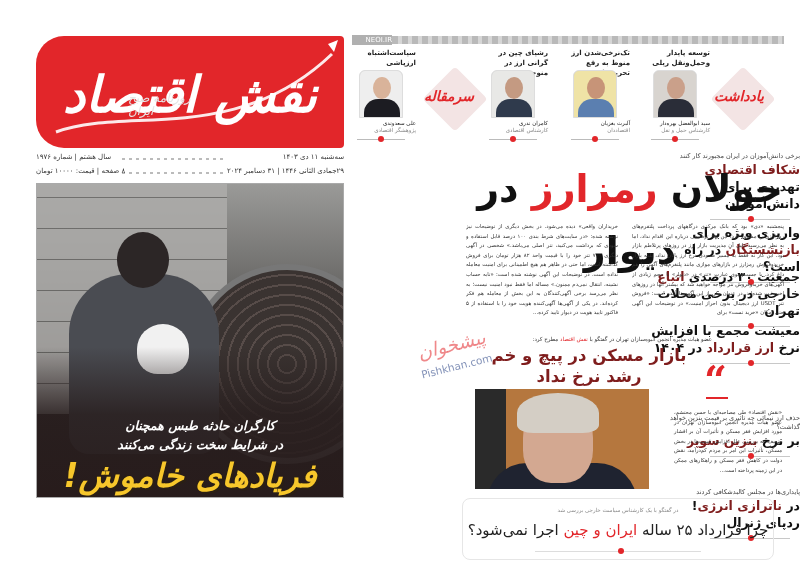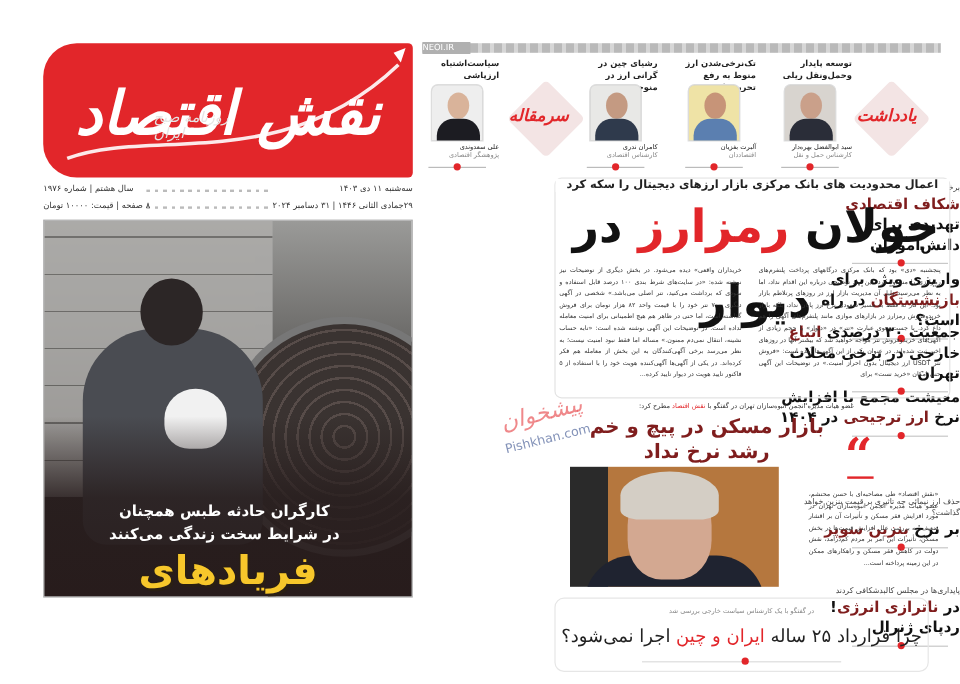--- a/index.html
+++ b/index.html
@@ -22,21 +22,21 @@
   .issue-bar .row { position: absolute; width: 100%; height: 12px; }
   .issue-bar .row1 { top: 1px; }
   .issue-bar .row2 { top: 15px; }
   .issue-bar .right { position: absolute; right: 0; top: 0; }
   .issue-bar .left { position: absolute; left: 0; top: 0; direction: rtl; }
   .issue-bar .dots { position: absolute; left: 86px; right: 118px; top: 5px; height: 2px;
     background: repeating-linear-gradient(90deg, #bbb 0 3px, transparent 3px 7px); }
 
   
   .lead-photo { position: absolute; left: 36px; top: 183px; width: 308px; height: 315px; overflow: hidden;
-    background: linear-gradient(180deg, #9a9a98 0%, #6e6d6b 30%, #3f3936 55%, #2b2322 75%, #211a1a 100%); border: 1px solid #aaa; }
+    background: linear-gradient(180deg, #9a9a98 0%, #6e6d6b 30%, #3f3936 55%, #2b2322 75%, #211a1a 100%); border: 1px solid #aaa; font-style: italic; }
   .lead-photo .wall { position: absolute; left: 0; top: 0; width: 190px; height: 230px;
     background: repeating-linear-gradient(0deg, #aeadab 0 30px, #6b6a68 30px 31px), #aaa; opacity: .85; }
   .lead-photo .fan { position: absolute; left: 150px; top: 80px; width: 200px; height: 200px; border-radius: 50%;
     border: 6px solid #777; background: repeating-radial-gradient(circle, #3a3331 0 8px, #574c49 8px 10px); }
   .lead-photo .worker-body { position: absolute; left: 32px; top: 90px; width: 150px; height: 180px;
     background: #4a4c52; border-radius: 60px 60px 20px 20px; }
   .lead-photo .worker-head { position: absolute; left: 80px; top: 48px; width: 52px; height: 56px; border-radius: 50%; background: #2c2626; }
   .lead-photo .helmet { position: absolute; left: 100px; top: 140px; width: 52px; height: 50px; border-radius: 50% 50% 40% 40%; background: #f1f1f1; }
   .lead-photo .shade { position: absolute; left: 0; bottom: 0; width: 100%; height: 150px;
     background: linear-gradient(180deg, rgba(40,30,30,0) 0%, rgba(40,30,30,.85) 45%, rgba(40,28,28,.95) 100%); }
@@ -47,21 +47,21 @@
   .brief .pre { font-size: 6.5px; color: #444; line-height: 9px; }
   .brief .h1 { font-size: 12.5px; font-weight: bold; line-height: 17px; color: #111; }
   .brief .red { color: #7f1d1d; }
   .brief .sep { position: relative; height: 10px; margin-top: 2px; }
   .brief .sep::before { content: ""; position: absolute; right: 10px; width: 80px; top: 5px; height: 1px; background: #c8c8c8; }
   .brief .sep::after { content: ""; position: absolute; right: 46px; top: 2px; width: 6px; height: 6px; border-radius: 50%; background: #e2262a; }
 
   
   .op-strip { position: absolute; left: 352px; top: 36px; width: 432px; height: 8px;
     background: repeating-linear-gradient(90deg, #b9b9b9 0 6px, #d6d6d6 6px 10px); }
-  .neoi { position: absolute; left: 352px; top: 35px; width: 40px; height: 10px; background: #b0b0b0; color: #fff; font-size: 7px; line-height: 10px; text-align: left; direction: ltr; }
+  .neoi { position: absolute; left: 352px; top: 35px; width: 40px; height: 10px; background: #b0b0b0; color: #fff; font-size: 7px; line-height: 10px; text-align: right; direction: ltr; }
   .op { position: absolute; top: 48px; width: 70px; text-align: right; }
   .op .title { font-size: 7px; font-weight: bold; line-height: 10px; height: 20px; color: #222; }
   .op .photo { width: 44px; height: 48px; margin: 2px auto 0; background: #ccc; border: 1px solid #ddd; position: relative; overflow: hidden; border-radius: 6px 6px 0 0; }
   .op .photo .pbg { position: absolute; inset: 0; }
   .op .photo .head { position: absolute; left: 13px; top: 6px; width: 18px; height: 22px; border-radius: 50%; background: #c49a82; }
   .op .photo .suit { position: absolute; left: 4px; top: 28px; width: 36px; height: 24px; border-radius: 14px 14px 0 0; background: #2f3a4c; }
   .op .name { font-size: 5.5px; color: #222; margin-top: 2px; line-height: 7px; }
   .op .role { font-size: 5.5px; color: #888; line-height: 7px; }
   .op .mark { width: 48px; height: 1px; background: #bbb; margin: 5px auto 0; position: relative; }
   .op .mark::after { content: ""; position: absolute; left: 21px; top: -3px; width: 6px; height: 6px; border-radius: 50%; background: #e2262a; }
@@ -219,40 +219,37 @@
   </div>
 
   <div class="brief" style="left:258px; top:268px;">
     <div class="h1"><span>جمعیت ۳۰ درصدی </span><span class="red">اتباع</span></div>
     <div class="h1">خارجی در برخی محلات تهران</div>
     <div class="sep"></div>
   </div>
 
   <div class="brief" style="left:258px; top:322px;">
     <div class="h1">معیشت مجمع با افزایش</div>
-    <div class="h1"><span>نرخ </span><span class="red">ارز ترجیحی</span><span> در ۱۴۰۴</span></div>
+    <div class="h1"><span>نرخ </span><span class="red">ارز قرارداد</span><span> در ۱۴۰۴</span></div>
     <div class="sep"></div>
   </div>
 
   <div class="brief" style="left:258px; top:414px;">
     <div class="pre">حذف ارز نیمائی چه تاثیری بر قیمت بنزین خواهد گذاشت؟</div>
     <div class="h1"><span>بر نرخ </span><span class="red">بنزین سوپر</span></div>
     <div class="sep"></div>
   </div>
 
   <div class="brief" style="left:258px; top:488px;">
     <div class="pre">پایداری‌ها در مجلس کالبدشکافی کردند</div>
     <div class="h1"><span>در </span><span class="red">ناترازی انرژی</span><span>!</span></div>
     <div class="h1">ردپای ژنرال</div>
     <div class="sep"></div>
   </div>
 
-  <div class="main-story">
-    <div class="kicker">اعمال محدودیت های بانک مرکزی بازار ارزهای دیجیتال را سکه کرد</div>
-  </div>
   <div class="main-headline">
     <span>جولان </span><span class="red">رمزارز</span><span> در دیوار</span>
   </div>
   <div class="main-body right">پنجشنبه «دی» بود که بانک مرکزی درگاههای پرداخت پلتفرم‌های رمزارزی را مسدود کرد. این نهاد توضیحی درباره این اقدام نداد، اما به نظر می‌رسید دلیل آن مدیریت بازار ارز در روزهای پرتلاطم بازار بود. این کار نه فقط به مسیر صعودی نرخ ارز پایان نداد، بلکه بازار خرید‌وفروش رمزارز در بازارهای موازی مانند پلتفرم‌های آگهی را هم داغ کرد. با جست‌وجوی عبارت «تتر» در «دیوار» با حجم زیادی از آگهی‌های خریدوفروش تتر مواجه خواهید شد که بیشتر آنها در روزهای اخیر ثبت شده‌اند. در عنوان یکی از این آگهی‌ها آمده است: «فروش تتر USDT ارز دیجیتال بدون احراز امنیت.» در توضیحات این آگهی حتی امکان «خرید تست» برای</div>
   <div class="main-body left">خریداران واقعی» دیده می‌شود. در بخش دیگری از توضیحات نیز نوشته شده: «در سایت‌های شرط بندی ۱۰۰ درصد قابل استفاده و سودی که برداشت می‌کنید، تتر اصلی می‌باشد.» شخصی در آگهی دیگری ۷۰۰ تتر خود را با قیمت واحد ۸۲ هزار تومان برای فروش گذاشته است، اما حتی در ظاهر هم هیچ اطمینانی برای امنیت معامله نداده است. در توضیحات این آگهی نوشته شده است: «تابه حساب نشینه، انتقال نمی‌دم ممنون.» مساله اما فقط نبود امنیت نیست؛ به نظر می‌رسد برخی آگهی‌کنندگان به این بخش از معامله هم فکر کرده‌اند. در یکی از آگهی‌ها آگهی‌کننده هویت خود را با استفاده از ۵ فاکتور تایید هویت در دیوار تایید کرده...</div>
 
   <div class="housing">
     <div class="kicker"><span>عضو هیات مدیره انجمن انبوه‌سازان تهران در گفتگو با </span><span class="red">نقش اقتصاد</span><span> مطرح کرد:</span></div>
     <div class="h" style="top:10px;">بازار مسکن در پیچ و خم</div>
     <div class="h" style="top:31px;">رشد نرخ نداد</div>

